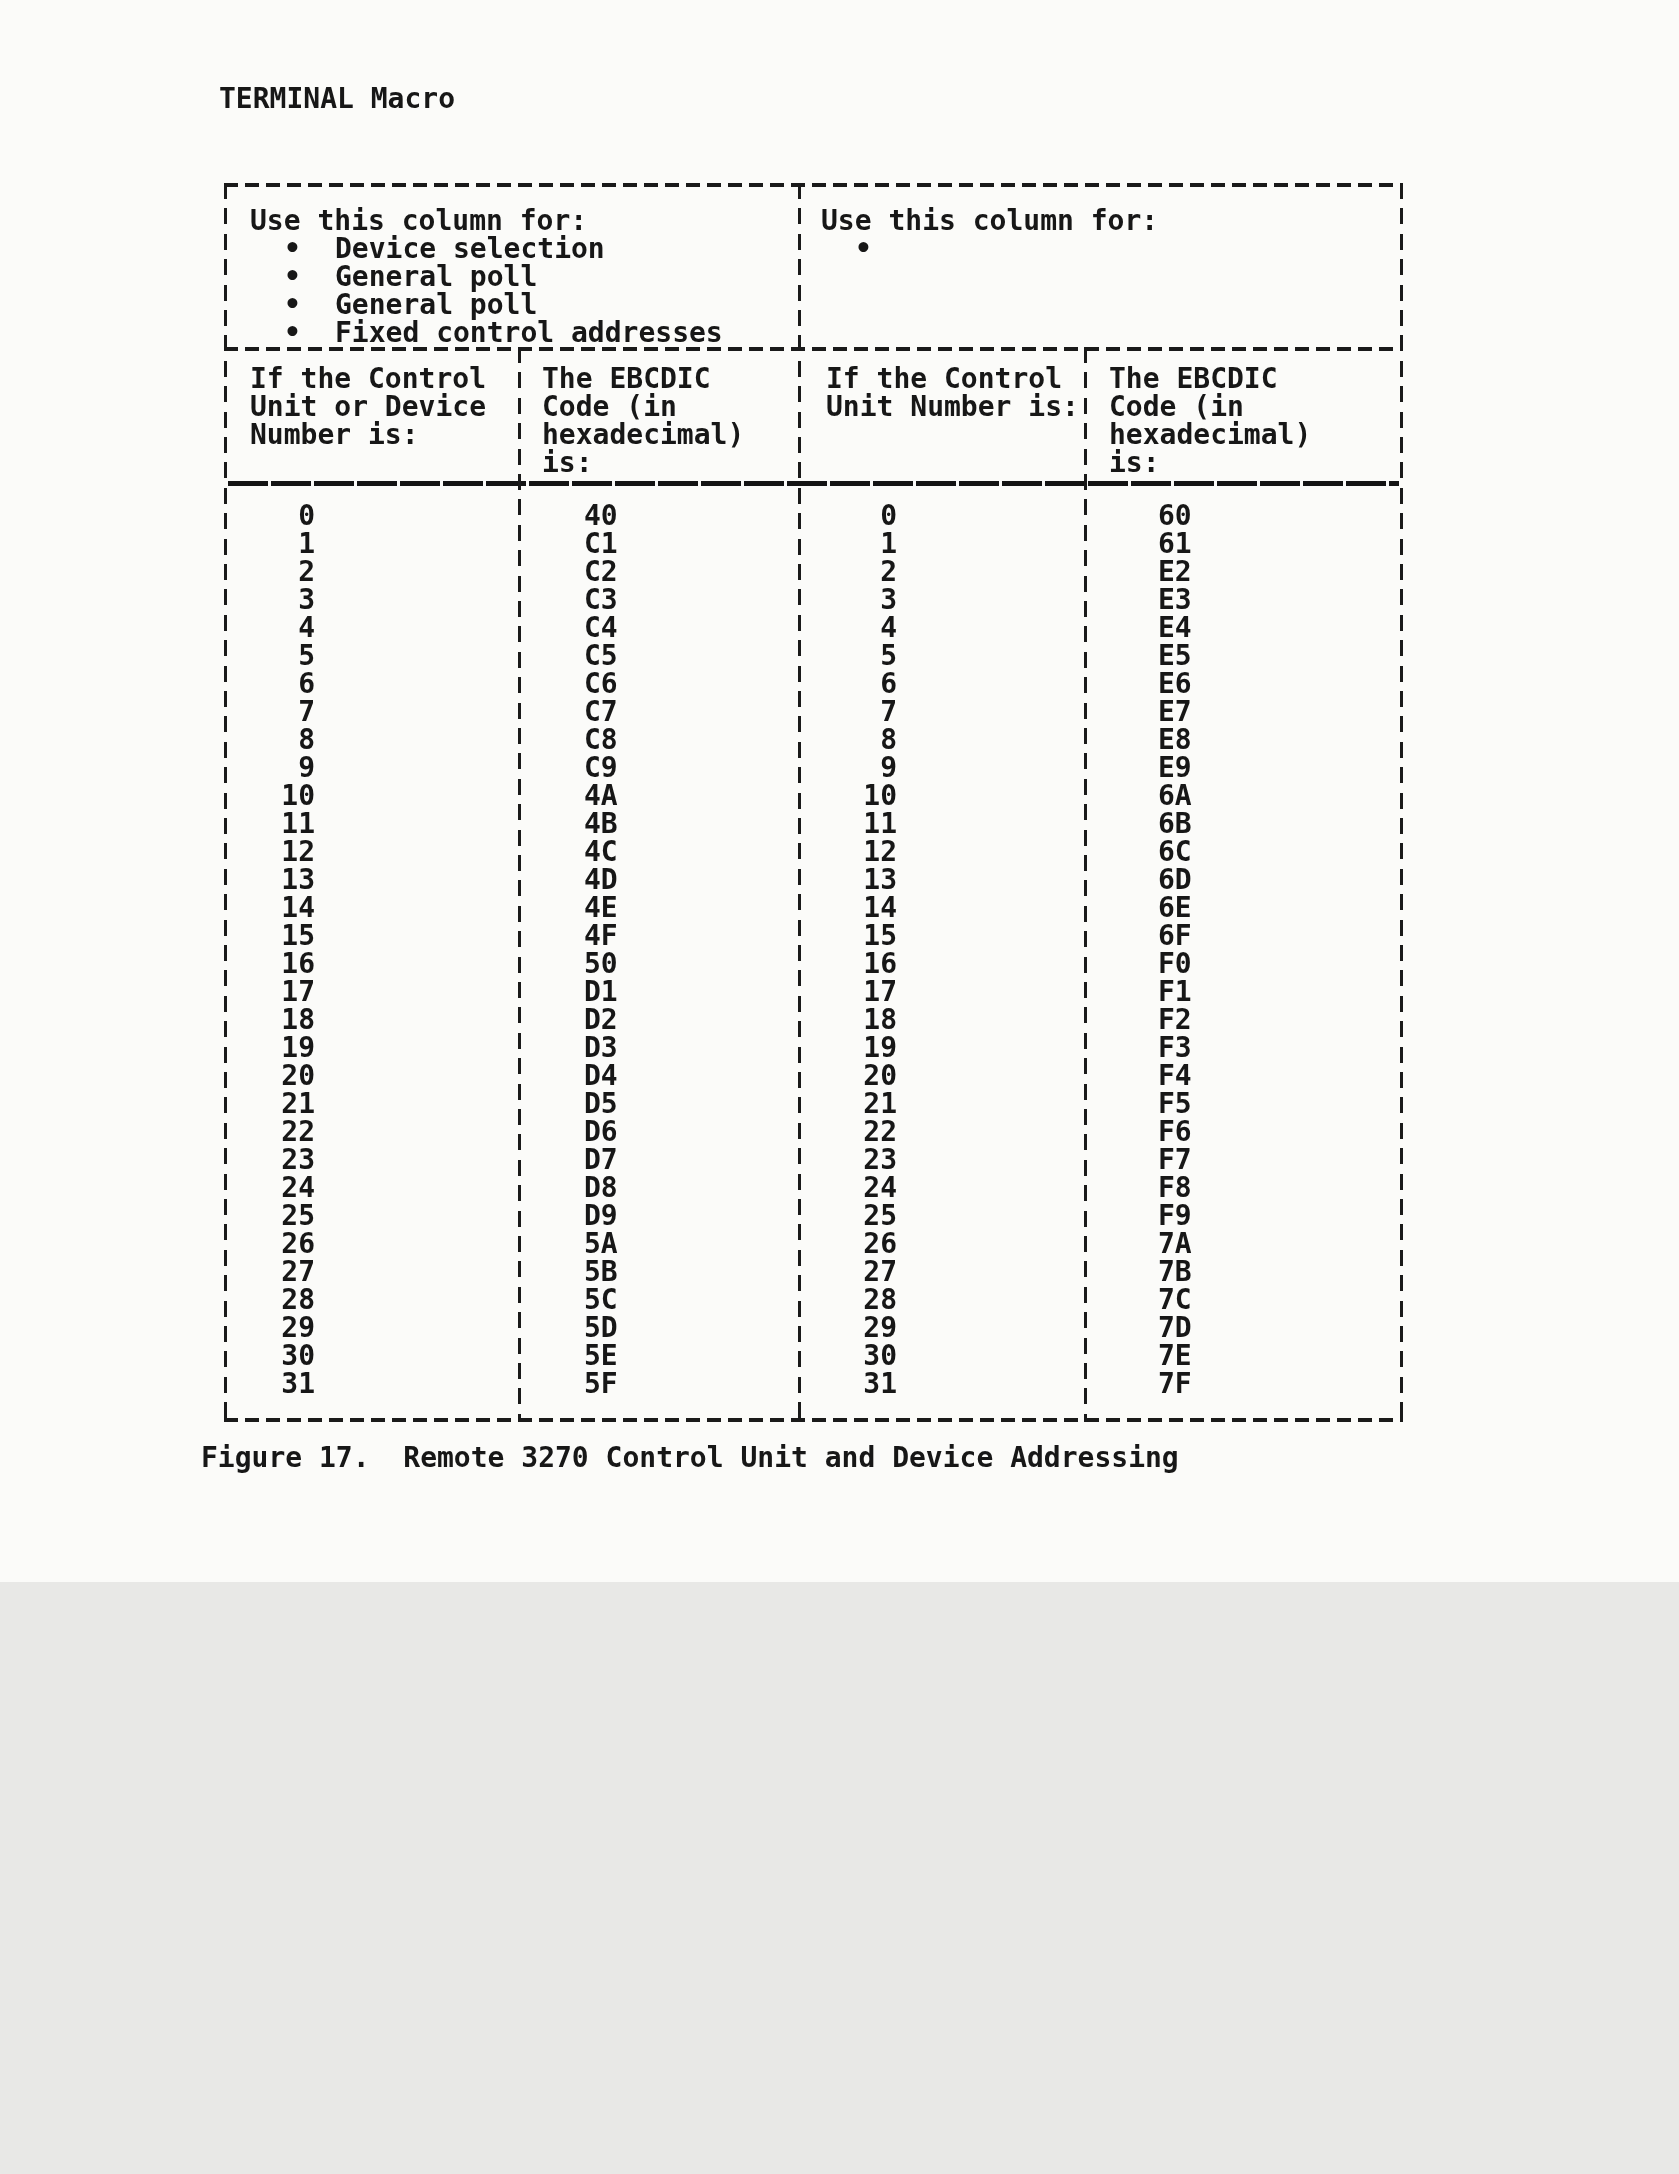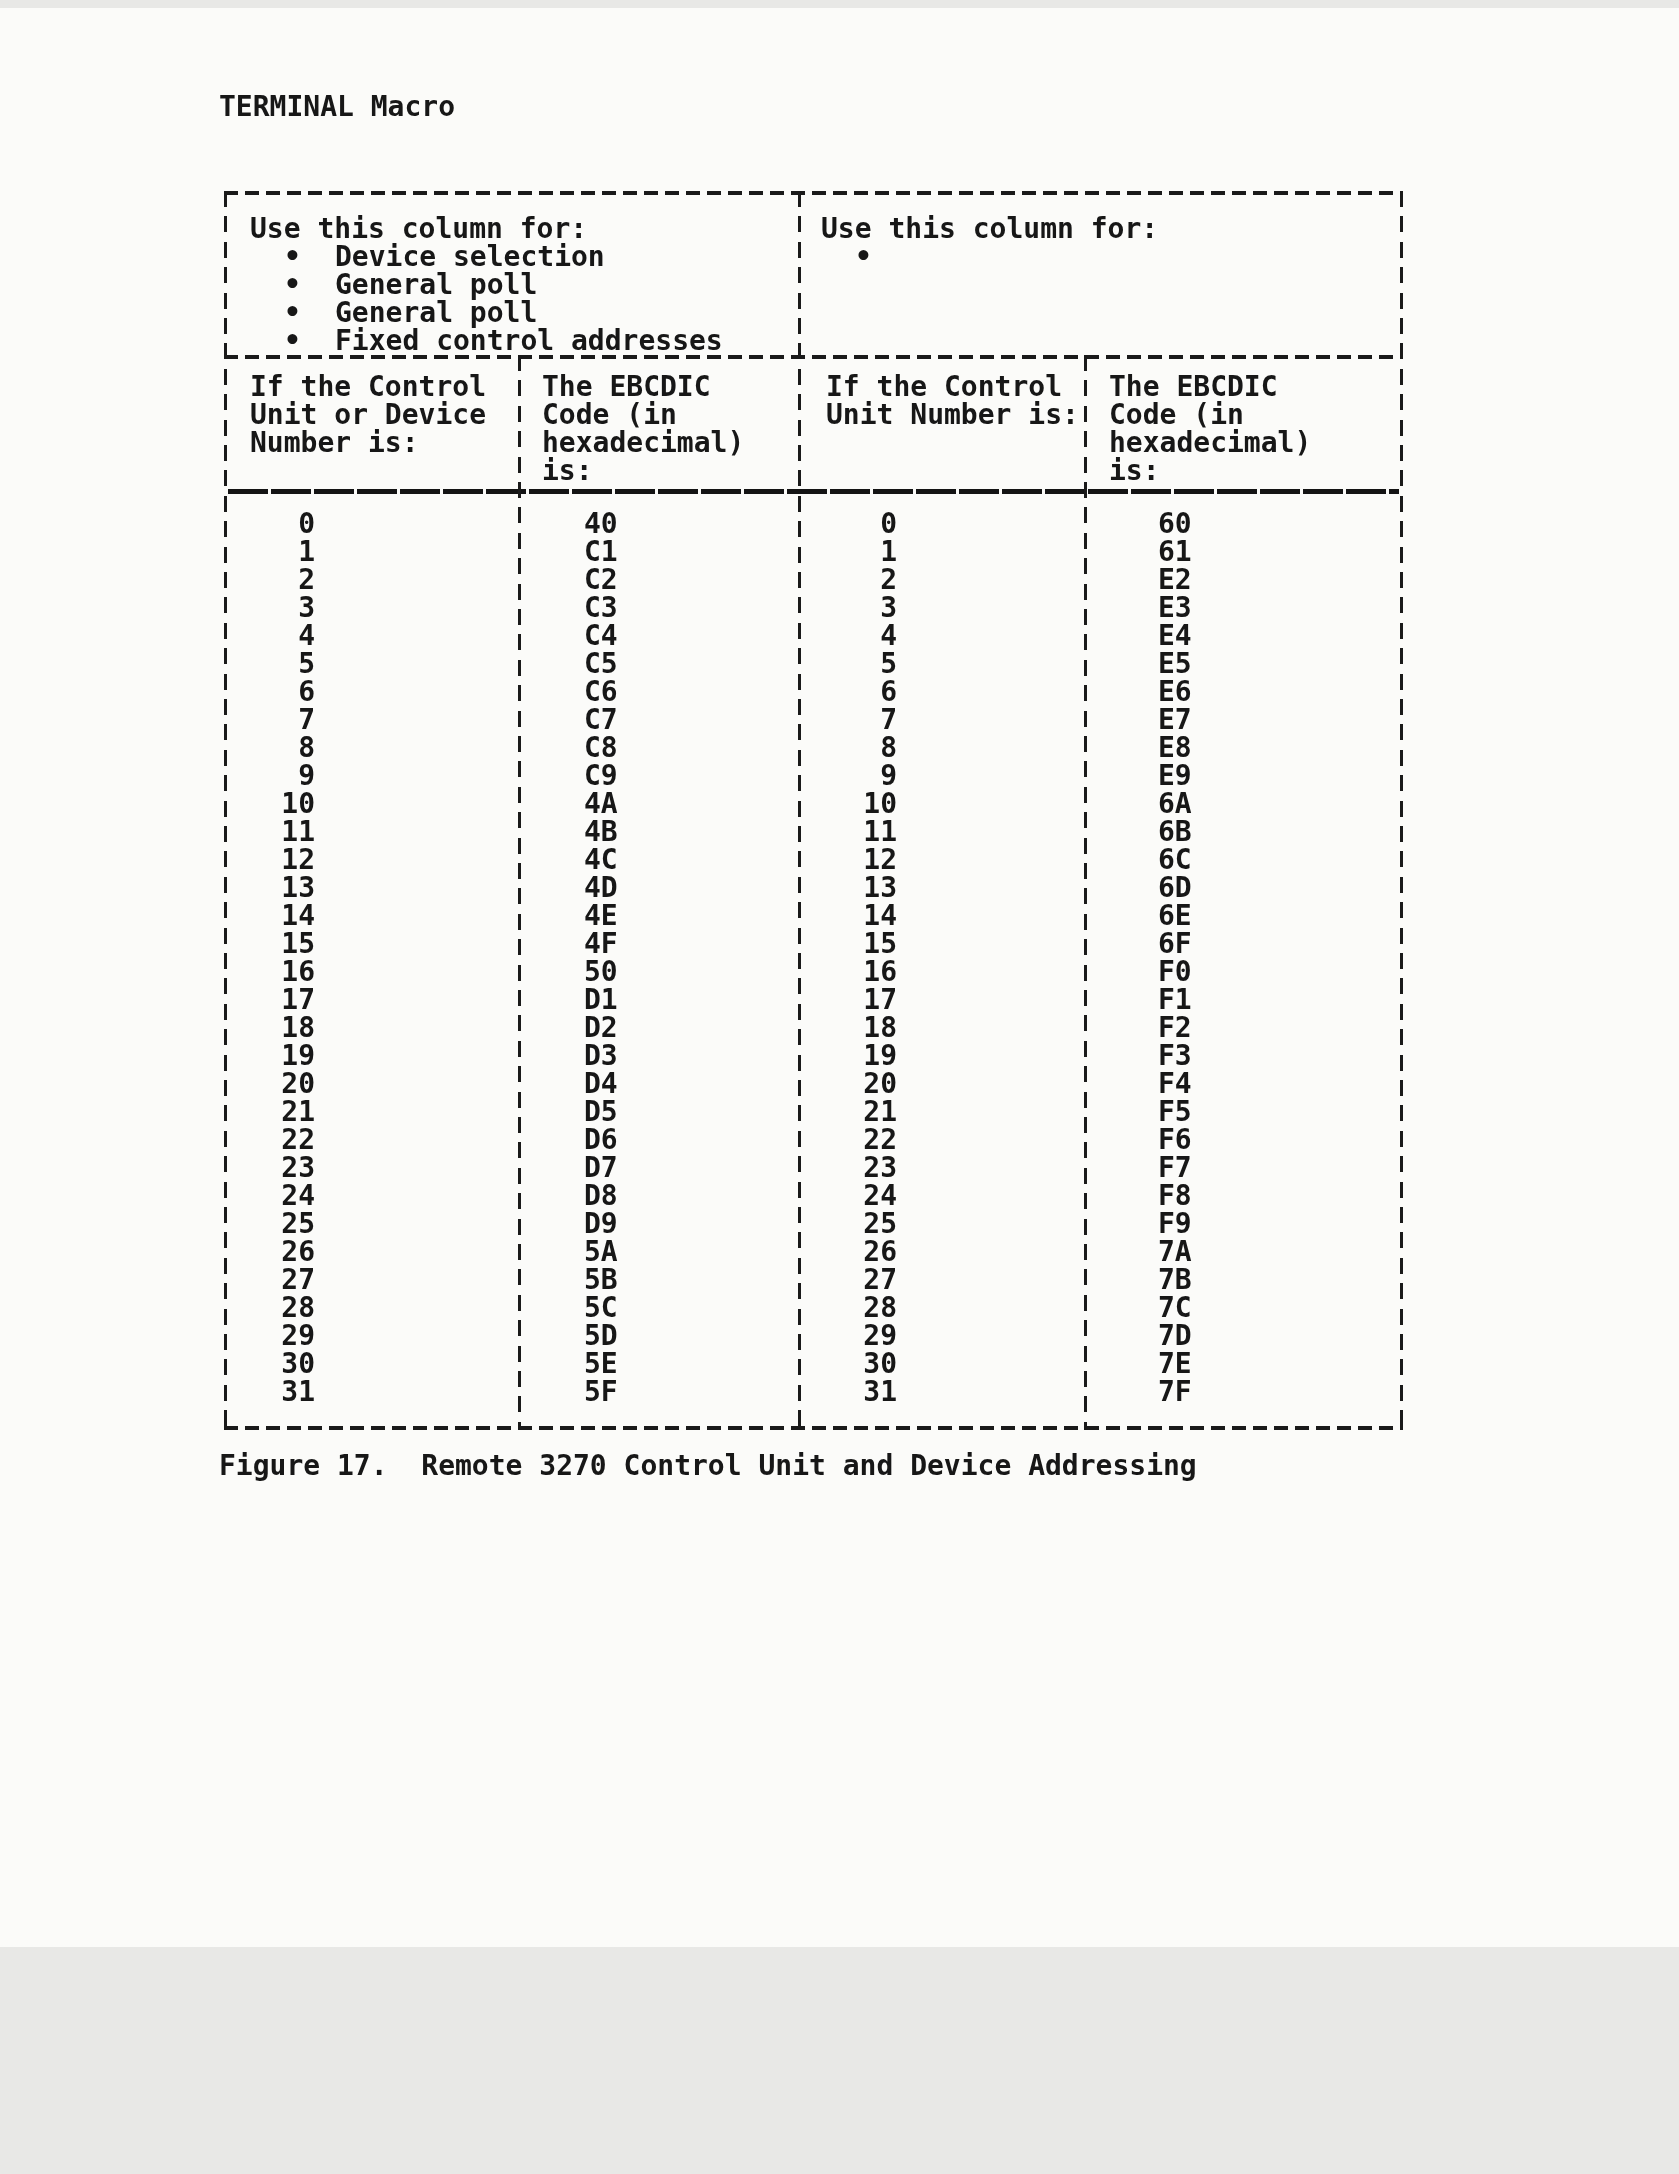--- a/index.html
+++ b/index.html
@@ -1,19 +1,19 @@
 <!DOCTYPE html>
 <html style="font-size:15px"><head>
 <meta charset="utf-8">
 <style>
   html,body { margin:0; padding:0; background:#e8e8e6; }
   .page {
     position:relative;
-    width:1680px; height:1939px;
-    margin:8px auto;
+    width:1680px; height:1582px;
+    margin:0 auto;
     background:#fbfbf9;
     font-family:"DejaVu Sans Mono", monospace;
     font-weight:700;
     color:#171717;
     overflow:hidden;
   }
   .txt {
     position:absolute;
     font-size:28px;
     line-height:28px;
@@ -100,19 +100,19 @@
   <div class="txt" style="left:1109px; top:365px; width:254px;">The EBCDIC
 Code (in
 hexadecimal)
 is:</div>
 
   <div class="txt num-col" style="left:226px; top:502px; width:89px;"><div class="cell-line">0</div><div class="cell-line">1</div><div class="cell-line">2</div><div class="cell-line">3</div><div class="cell-line">4</div><div class="cell-line">5</div><div class="cell-line">6</div><div class="cell-line">7</div><div class="cell-line">8</div><div class="cell-line">9</div><div class="cell-line">10</div><div class="cell-line">11</div><div class="cell-line">12</div><div class="cell-line">13</div><div class="cell-line">14</div><div class="cell-line">15</div><div class="cell-line">16</div><div class="cell-line">17</div><div class="cell-line">18</div><div class="cell-line">19</div><div class="cell-line">20</div><div class="cell-line">21</div><div class="cell-line">22</div><div class="cell-line">23</div><div class="cell-line">24</div><div class="cell-line">25</div><div class="cell-line">26</div><div class="cell-line">27</div><div class="cell-line">28</div><div class="cell-line">29</div><div class="cell-line">30</div><div class="cell-line">31</div></div>
   <div class="txt" style="left:584px; top:502px; width:113px;"><div class="cell-line">40</div><div class="cell-line">C1</div><div class="cell-line">C2</div><div class="cell-line">C3</div><div class="cell-line">C4</div><div class="cell-line">C5</div><div class="cell-line">C6</div><div class="cell-line">C7</div><div class="cell-line">C8</div><div class="cell-line">C9</div><div class="cell-line">4A</div><div class="cell-line">4B</div><div class="cell-line">4C</div><div class="cell-line">4D</div><div class="cell-line">4E</div><div class="cell-line">4F</div><div class="cell-line">50</div><div class="cell-line">D1</div><div class="cell-line">D2</div><div class="cell-line">D3</div><div class="cell-line">D4</div><div class="cell-line">D5</div><div class="cell-line">D6</div><div class="cell-line">D7</div><div class="cell-line">D8</div><div class="cell-line">D9</div><div class="cell-line">5A</div><div class="cell-line">5B</div><div class="cell-line">5C</div><div class="cell-line">5D</div><div class="cell-line">5E</div><div class="cell-line">5F</div></div>
   <div class="txt num-col" style="left:808px; top:502px; width:89px;"><div class="cell-line">0</div><div class="cell-line">1</div><div class="cell-line">2</div><div class="cell-line">3</div><div class="cell-line">4</div><div class="cell-line">5</div><div class="cell-line">6</div><div class="cell-line">7</div><div class="cell-line">8</div><div class="cell-line">9</div><div class="cell-line">10</div><div class="cell-line">11</div><div class="cell-line">12</div><div class="cell-line">13</div><div class="cell-line">14</div><div class="cell-line">15</div><div class="cell-line">16</div><div class="cell-line">17</div><div class="cell-line">18</div><div class="cell-line">19</div><div class="cell-line">20</div><div class="cell-line">21</div><div class="cell-line">22</div><div class="cell-line">23</div><div class="cell-line">24</div><div class="cell-line">25</div><div class="cell-line">26</div><div class="cell-line">27</div><div class="cell-line">28</div><div class="cell-line">29</div><div class="cell-line">30</div><div class="cell-line">31</div></div>
   <div class="txt" style="left:1158px; top:502px; width:113px;"><div class="cell-line">60</div><div class="cell-line">61</div><div class="cell-line">E2</div><div class="cell-line">E3</div><div class="cell-line">E4</div><div class="cell-line">E5</div><div class="cell-line">E6</div><div class="cell-line">E7</div><div class="cell-line">E8</div><div class="cell-line">E9</div><div class="cell-line">6A</div><div class="cell-line">6B</div><div class="cell-line">6C</div><div class="cell-line">6D</div><div class="cell-line">6E</div><div class="cell-line">6F</div><div class="cell-line">F0</div><div class="cell-line">F1</div><div class="cell-line">F2</div><div class="cell-line">F3</div><div class="cell-line">F4</div><div class="cell-line">F5</div><div class="cell-line">F6</div><div class="cell-line">F7</div><div class="cell-line">F8</div><div class="cell-line">F9</div><div class="cell-line">7A</div><div class="cell-line">7B</div><div class="cell-line">7C</div><div class="cell-line">7D</div><div class="cell-line">7E</div><div class="cell-line">7F</div></div>
 
-  <div class="txt pre" style="left:219px; top:1444px;">Figure 17.  Remote 3270 Control Unit and Device Addressing</div>
+  <div class="txt pre" style="left:201px; top:1444px;">Figure 17.  Remote 3270 Control Unit and Device Addressing</div>
 
 
   <div class="scan-noise"></div>
 
 </div>
 
 
 </body></html>

